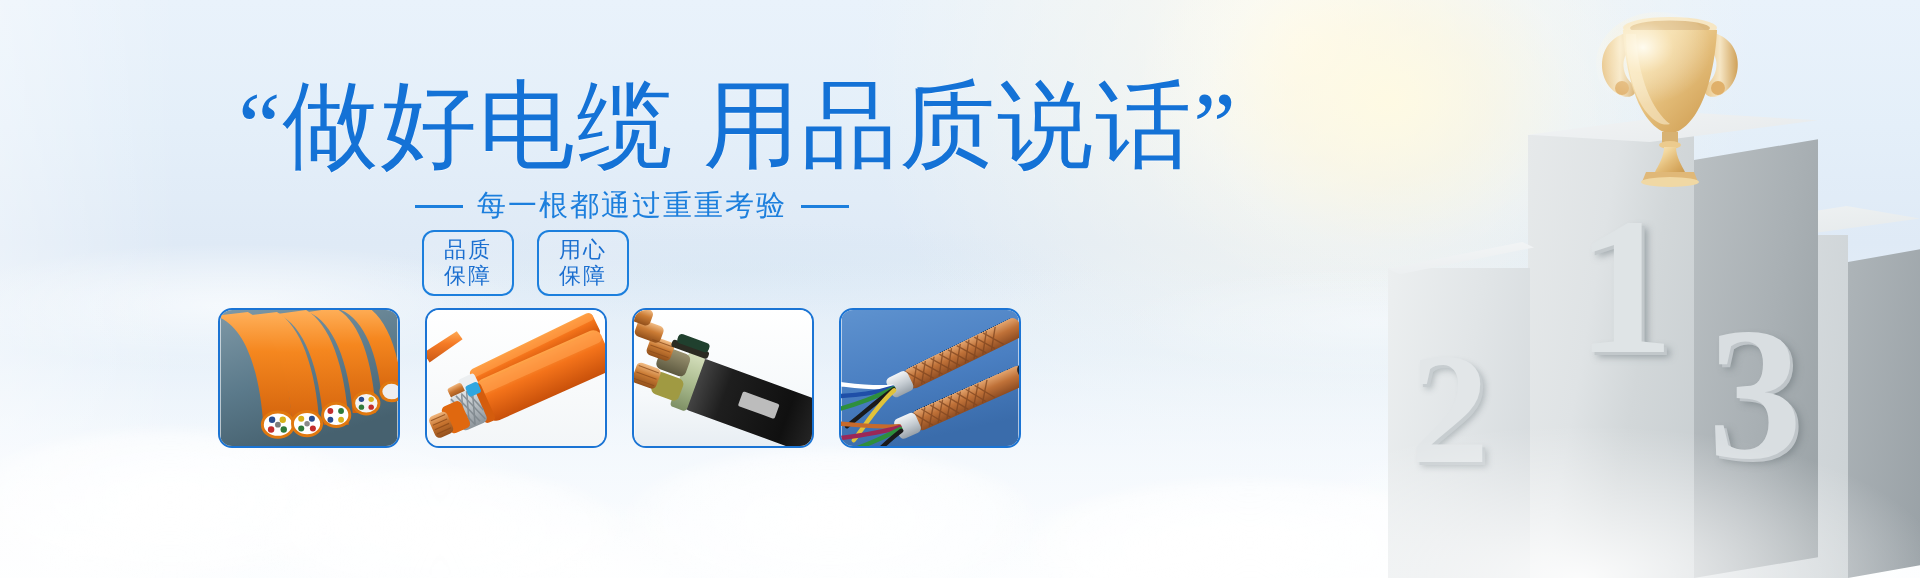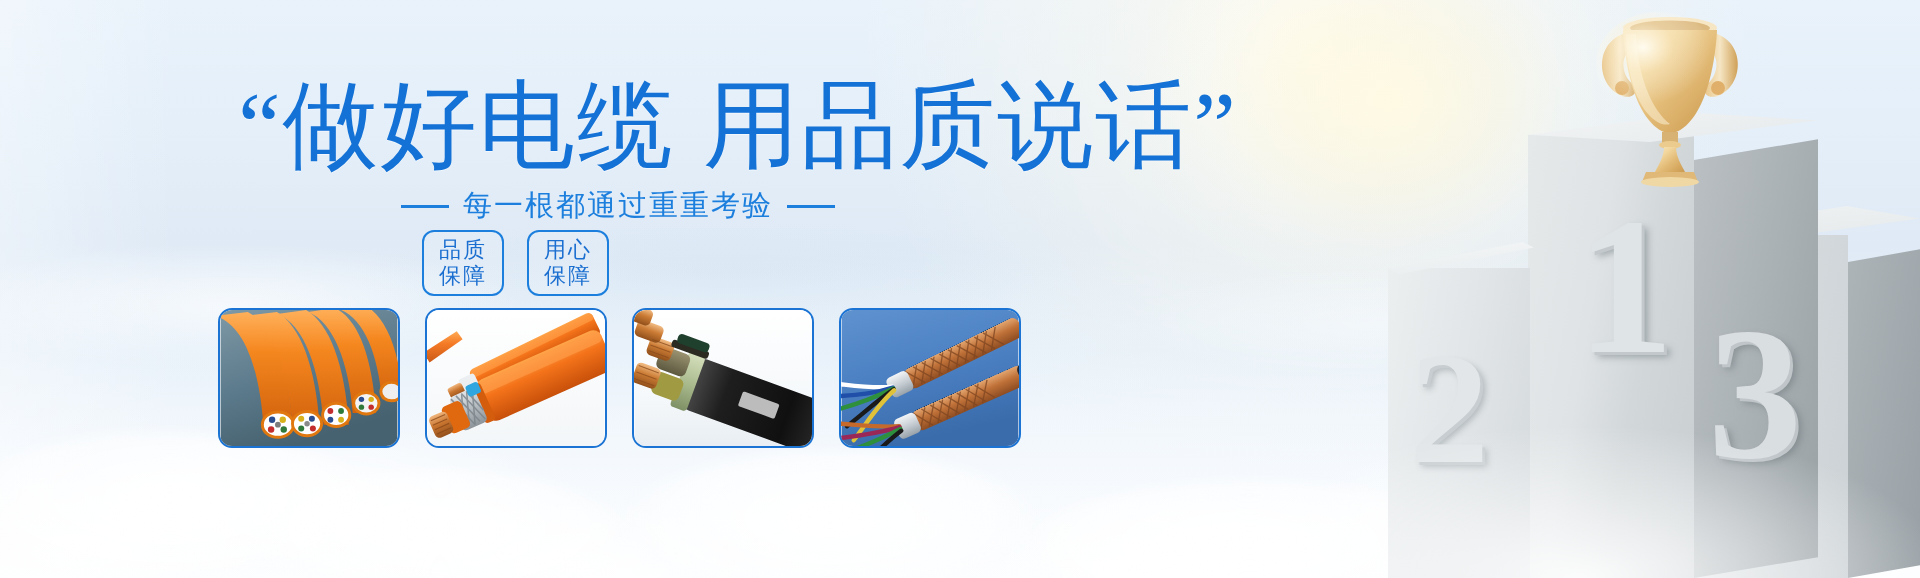--- a/index.html
+++ b/index.html
@@ -138,33 +138,33 @@
     position:absolute; left:198px; top:72px;
     font-size:96px; font-weight:400; letter-spacing:2px;
     color:#1472d6; line-height:1.1;
     white-space:nowrap;
     text-shadow:0 1px 0 rgba(255,255,255,0.5);
     margin-left:40px;
   }
   #headline .q { font-family:"Liberation Serif", serif; }
 
   #subtitle-row {
-    position:absolute; left:401px; top:186px;
+    position:absolute; left:415px; top:186px;
     display:flex; align-items:center; gap:14px;
     white-space:nowrap;
   }
   .sub-rule { width:48px; height:3px; background:#1c7fdd; }
   #subtitle {
     font-size:29px; font-weight:400; color:#1c7fdd; letter-spacing:2px;
   }
 
   
   #badges { position:absolute; left:422px; top:230px; display:flex; gap:23px; }
   .badge {
-    width:82px; height:66px;
+    width:92px; height:66px;
     border:2px solid #1c7fdd; border-radius:12px;
     display:flex; flex-direction:column; align-items:center; justify-content:center;
     color:#1b6fd0; font-size:22px; line-height:1.18; letter-spacing:2px;
     background:rgba(255,255,255,0.12);
   }
 
   
   #thumbs { position:absolute; left:218px; top:308px; display:flex; gap:25px; }
   .thumb {
     width:182px; height:140px;

